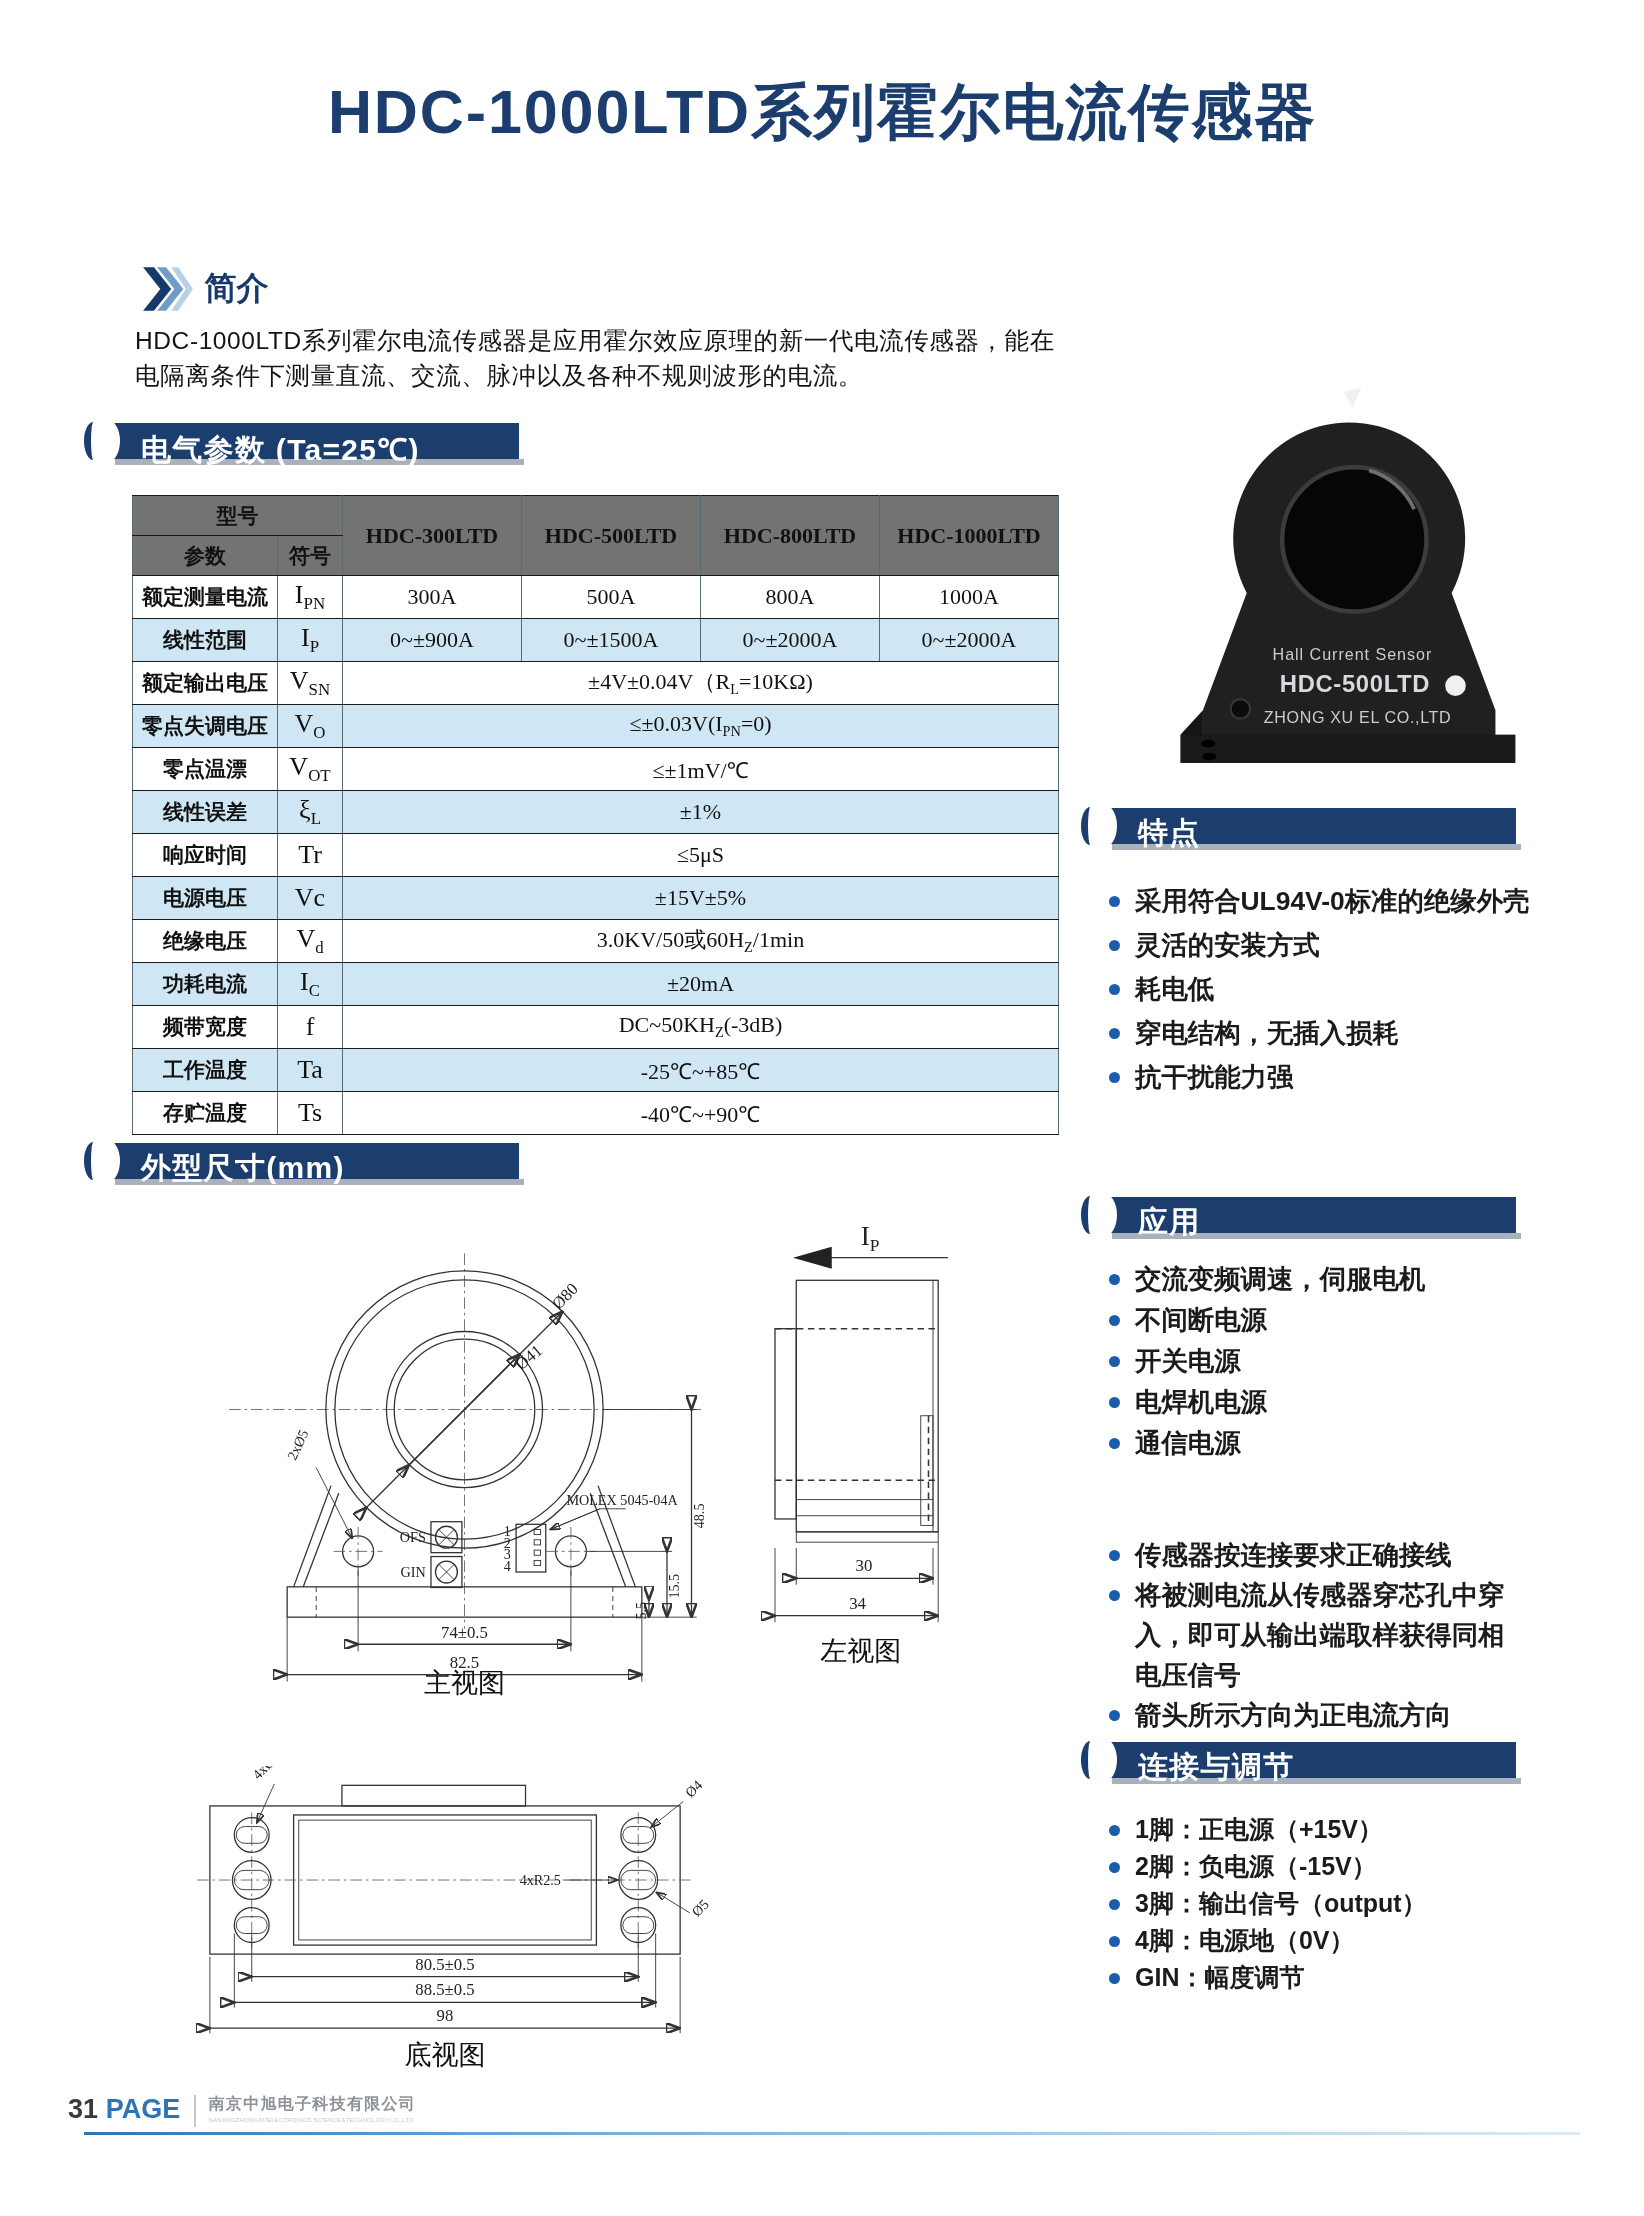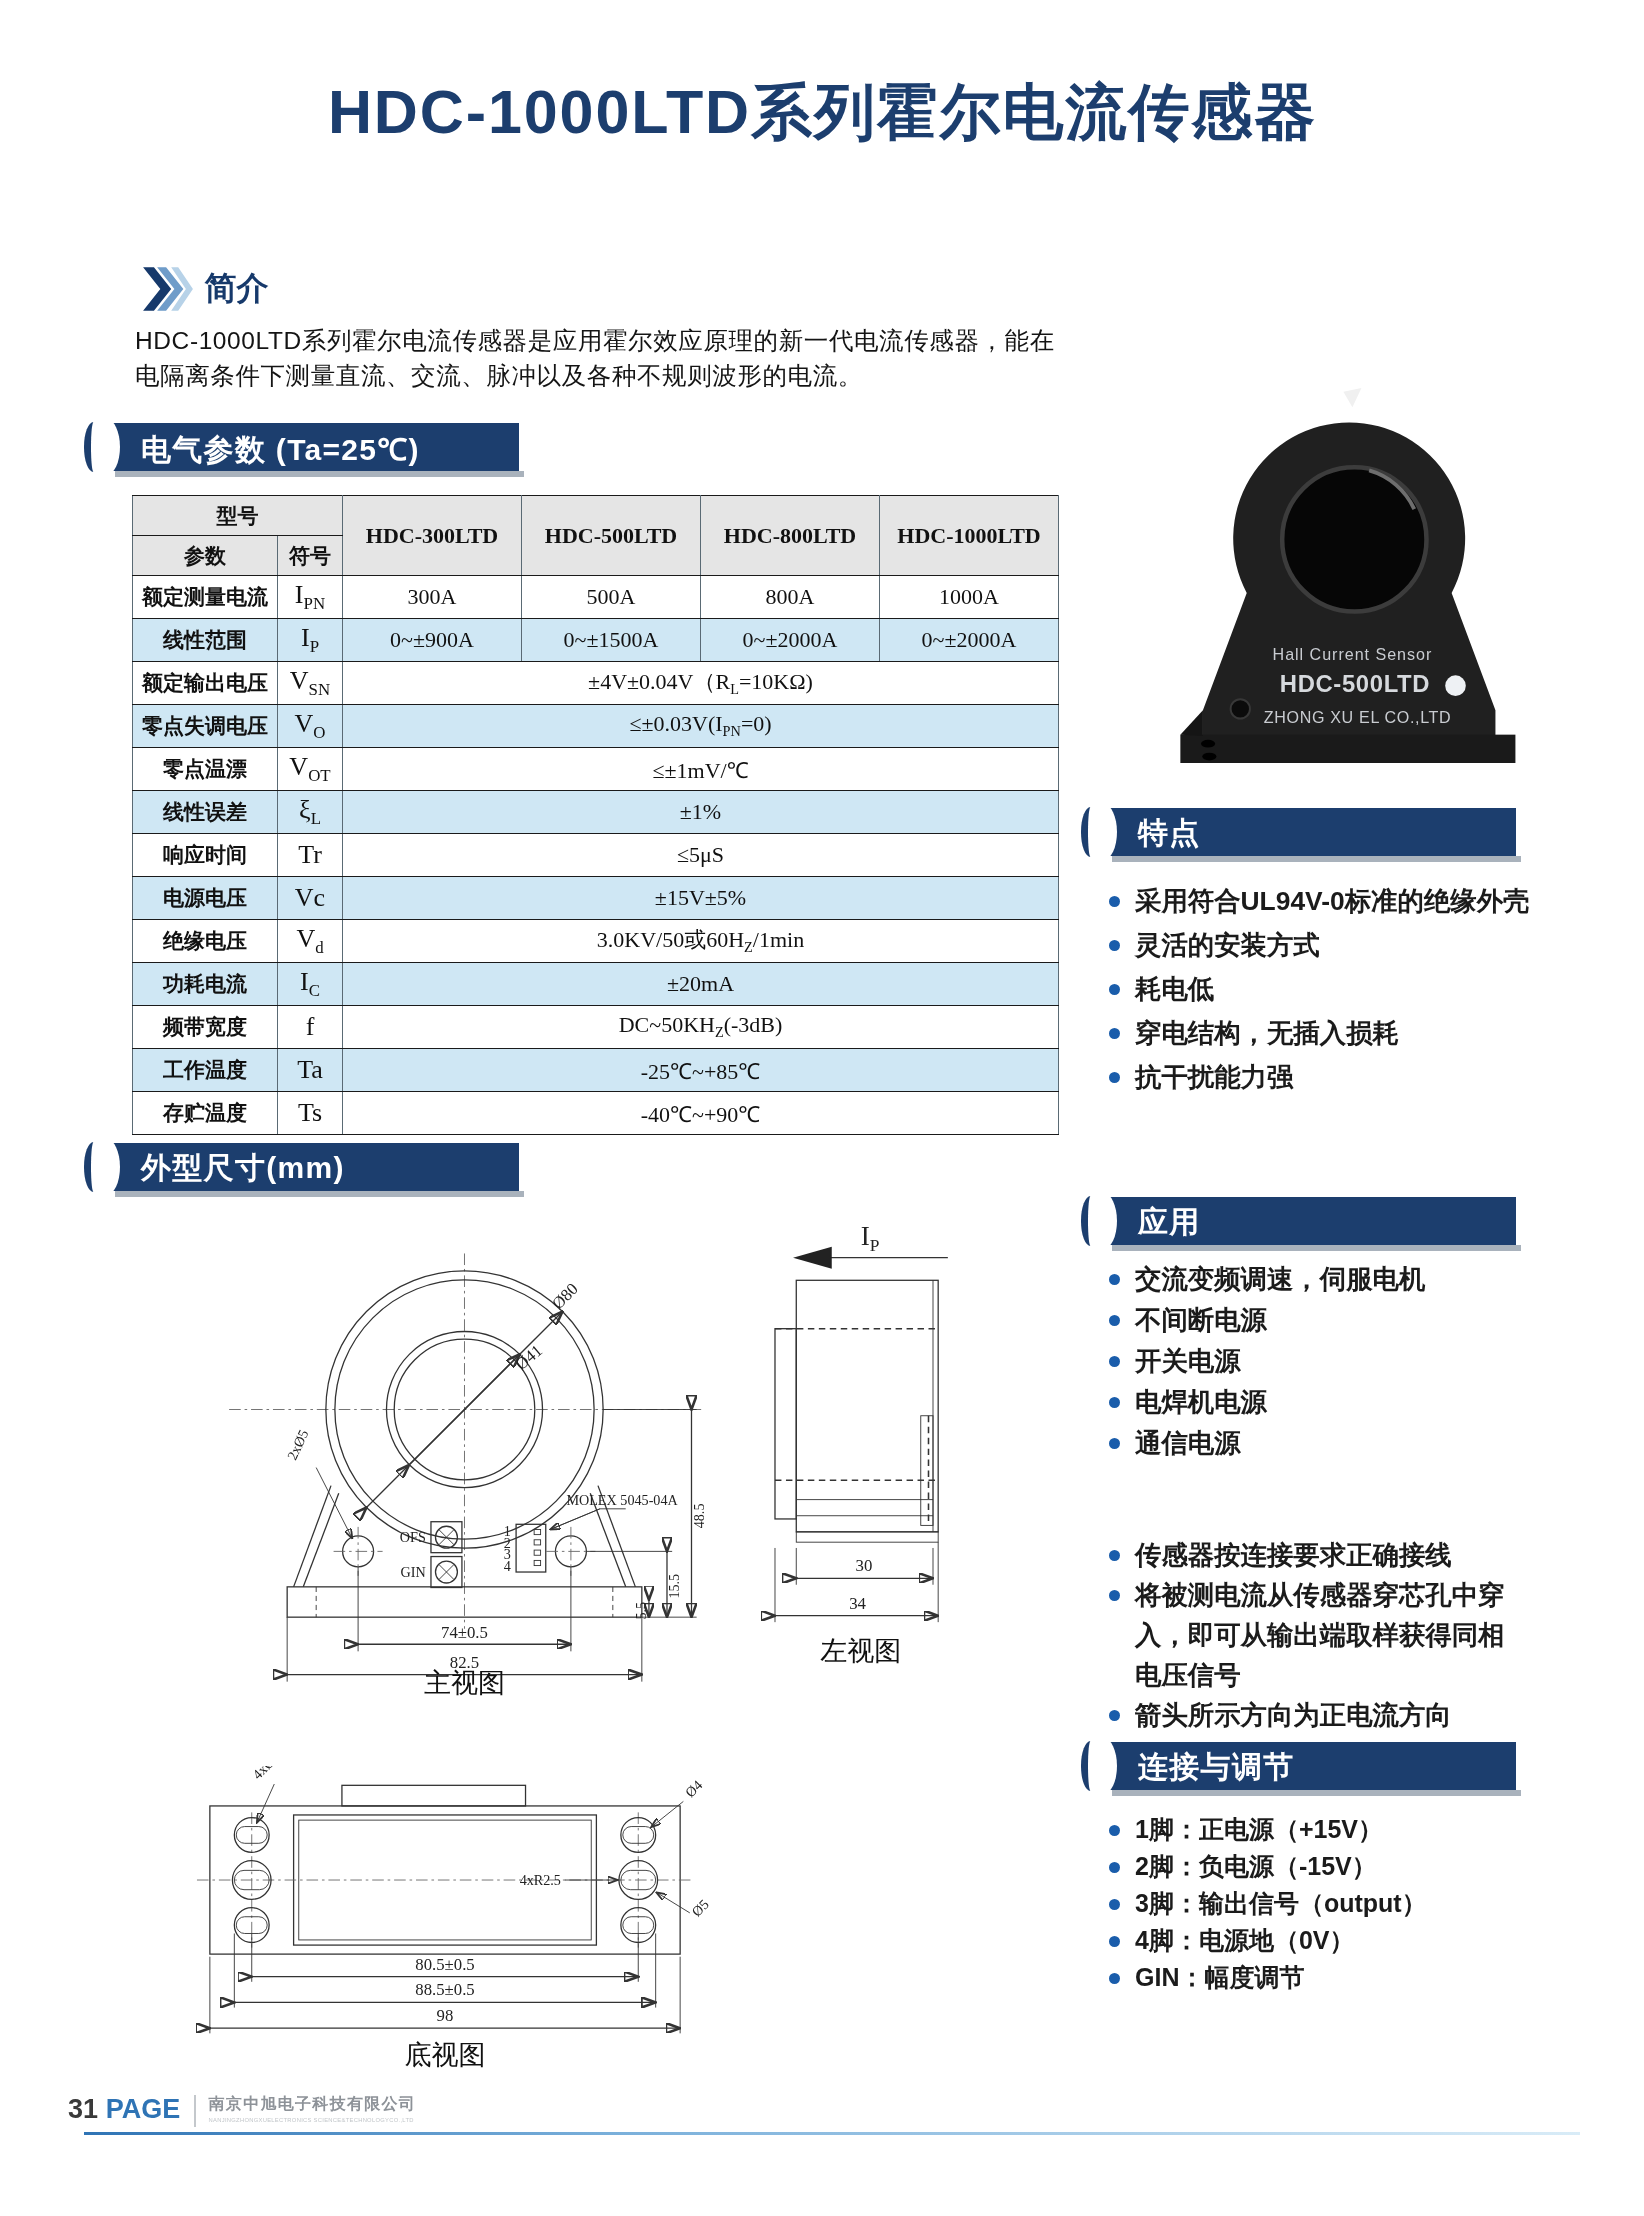--- a/index.html
+++ b/index.html
@@ -10,38 +10,38 @@
   .page-title{position:absolute;top:72px;left:0;width:100%;text-align:center;
     font-size:61px;font-weight:bold;color:#1c3e6e;letter-spacing:1.9px;}
 
   
   .intro-head{position:absolute;top:266px;left:143px;display:flex;align-items:center;gap:11.6px;}
   .intro-head .txt{font-size:32px;font-weight:bold;color:#16396b;}
   .intro-body{position:absolute;top:323px;left:135px;width:929px;
     font-size:24.5px;line-height:35px;color:#141414;letter-spacing:0.6px;}
 
   
-  .banner{position:absolute;height:48px;width:413px;background:#1c3e6e;box-sizing:border-box;}
+  .banner{position:absolute;height:36px;width:413px;background:#1c3e6e;box-sizing:border-box;}
   .banner .shadow{position:absolute;left:9px;right:-5.2px;bottom:-5.8px;height:5.8px;background:#a9b2bc;}
   .banner .bite{position:absolute;left:-13px;top:-3.9px;bottom:-3.9px;width:27px;background:#fff;border-radius:50%;}
   .banner .arc{position:absolute;left:-22px;top:-1.3px;bottom:-1.3px;width:19.4px;border-radius:50%;
     border-left:7.7px solid #1c3e6e;box-sizing:border-box;}
   .banner .label{position:relative;z-index:3;display:block;padding:5.2px 0 0 35px;
     font-size:30px;font-weight:bold;color:#fff;letter-spacing:1.3px;}
 
   
   .spec-table{position:absolute;top:495px;left:132px;border-collapse:collapse;table-layout:fixed;
     width:926px;font-family:"Liberation Serif",serif;}
   .spec-table col.c-param{width:145px}.spec-table col.c-sym{width:65px}
   .spec-table col.c-m{width:179px}
   .spec-table th,.spec-table td{border-top:1.9px solid #1a1a1a;border-bottom:1.9px solid #1a1a1a;
     border-left:1.3px solid #5a6a74;border-right:1.3px solid #5a6a74;
     text-align:center;vertical-align:middle;padding:0;}
   .spec-table{border:1.9px solid #111;}
-  .spec-table tr.h{height:40px;background:#e5e5e5;}
+  .spec-table tr.h{height:40px;background:#737373;}
   .spec-table tr.r{height:43px;}
   .spec-table tr.alt{background:#cfe7f4;border-radius:14px;}
   .spec-table .model{font-size:22px;}
   .spec-table .corner,.spec-table .sub-h{font-family:"Liberation Sans",sans-serif;
     font-size:21px;font-weight:bold;color:#111;}
   .spec-table td.param{font-family:"Liberation Sans",sans-serif;font-size:21px;font-weight:bold;}
   .spec-table td.sym{font-size:26px;}
   .spec-table td.val{font-size:22px;}
   .spec-table sub{font-size:65%;}
 

